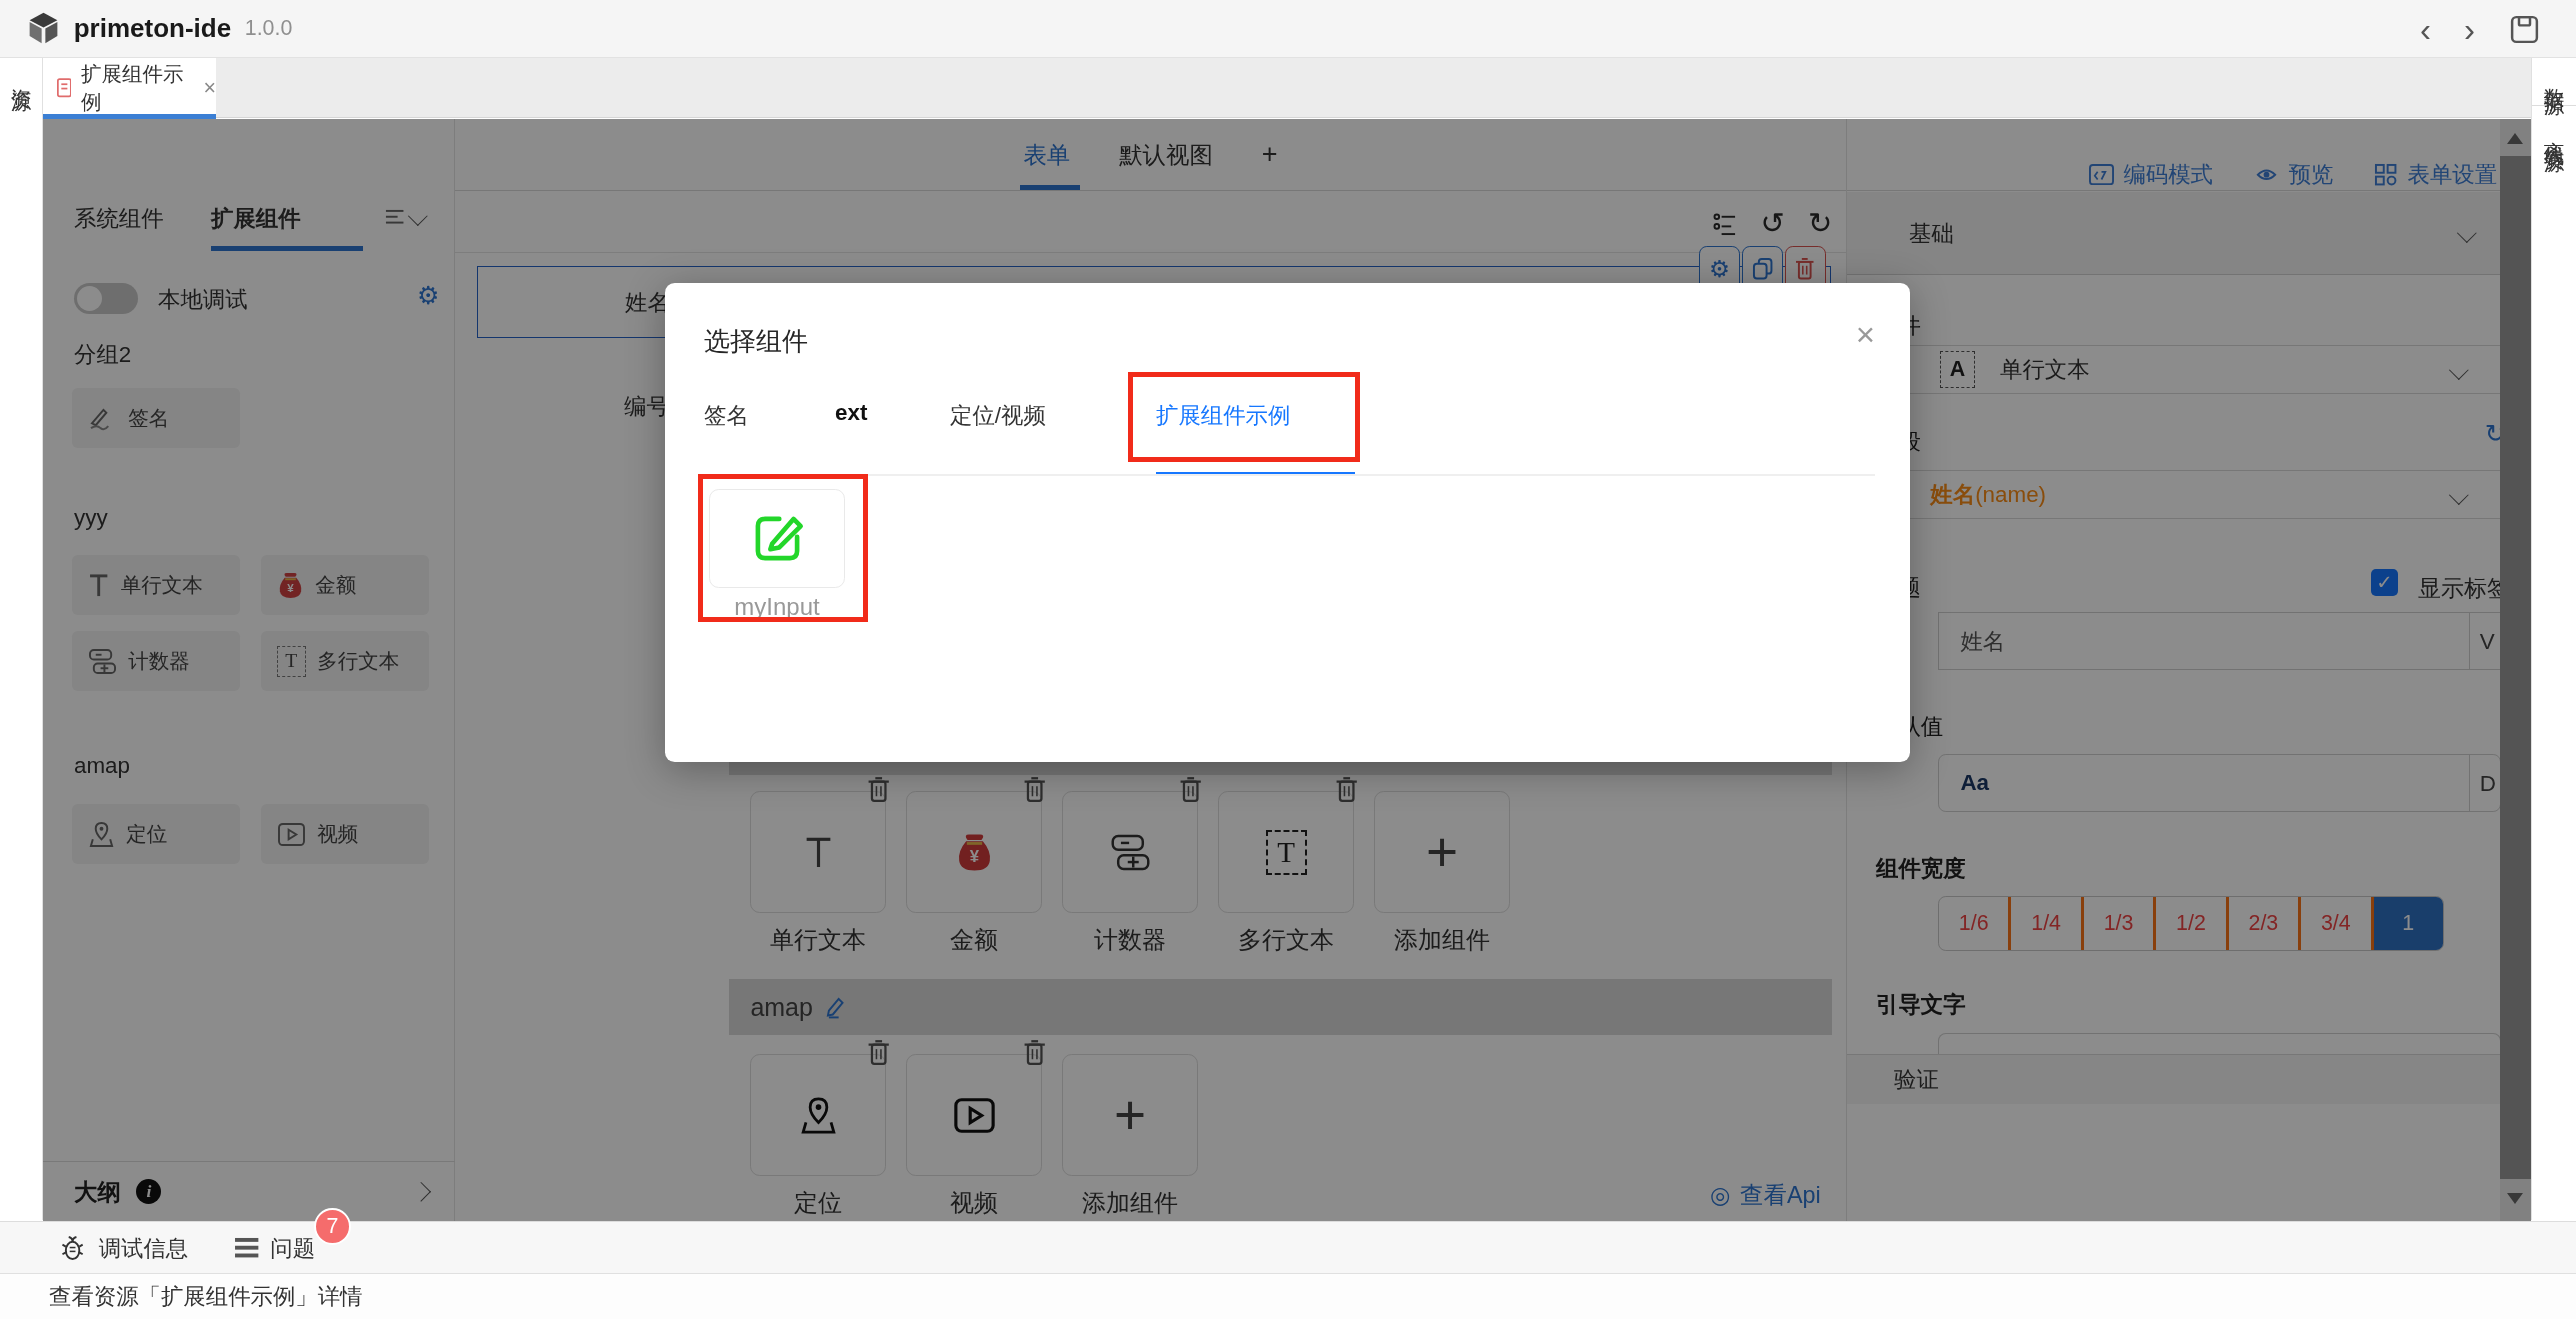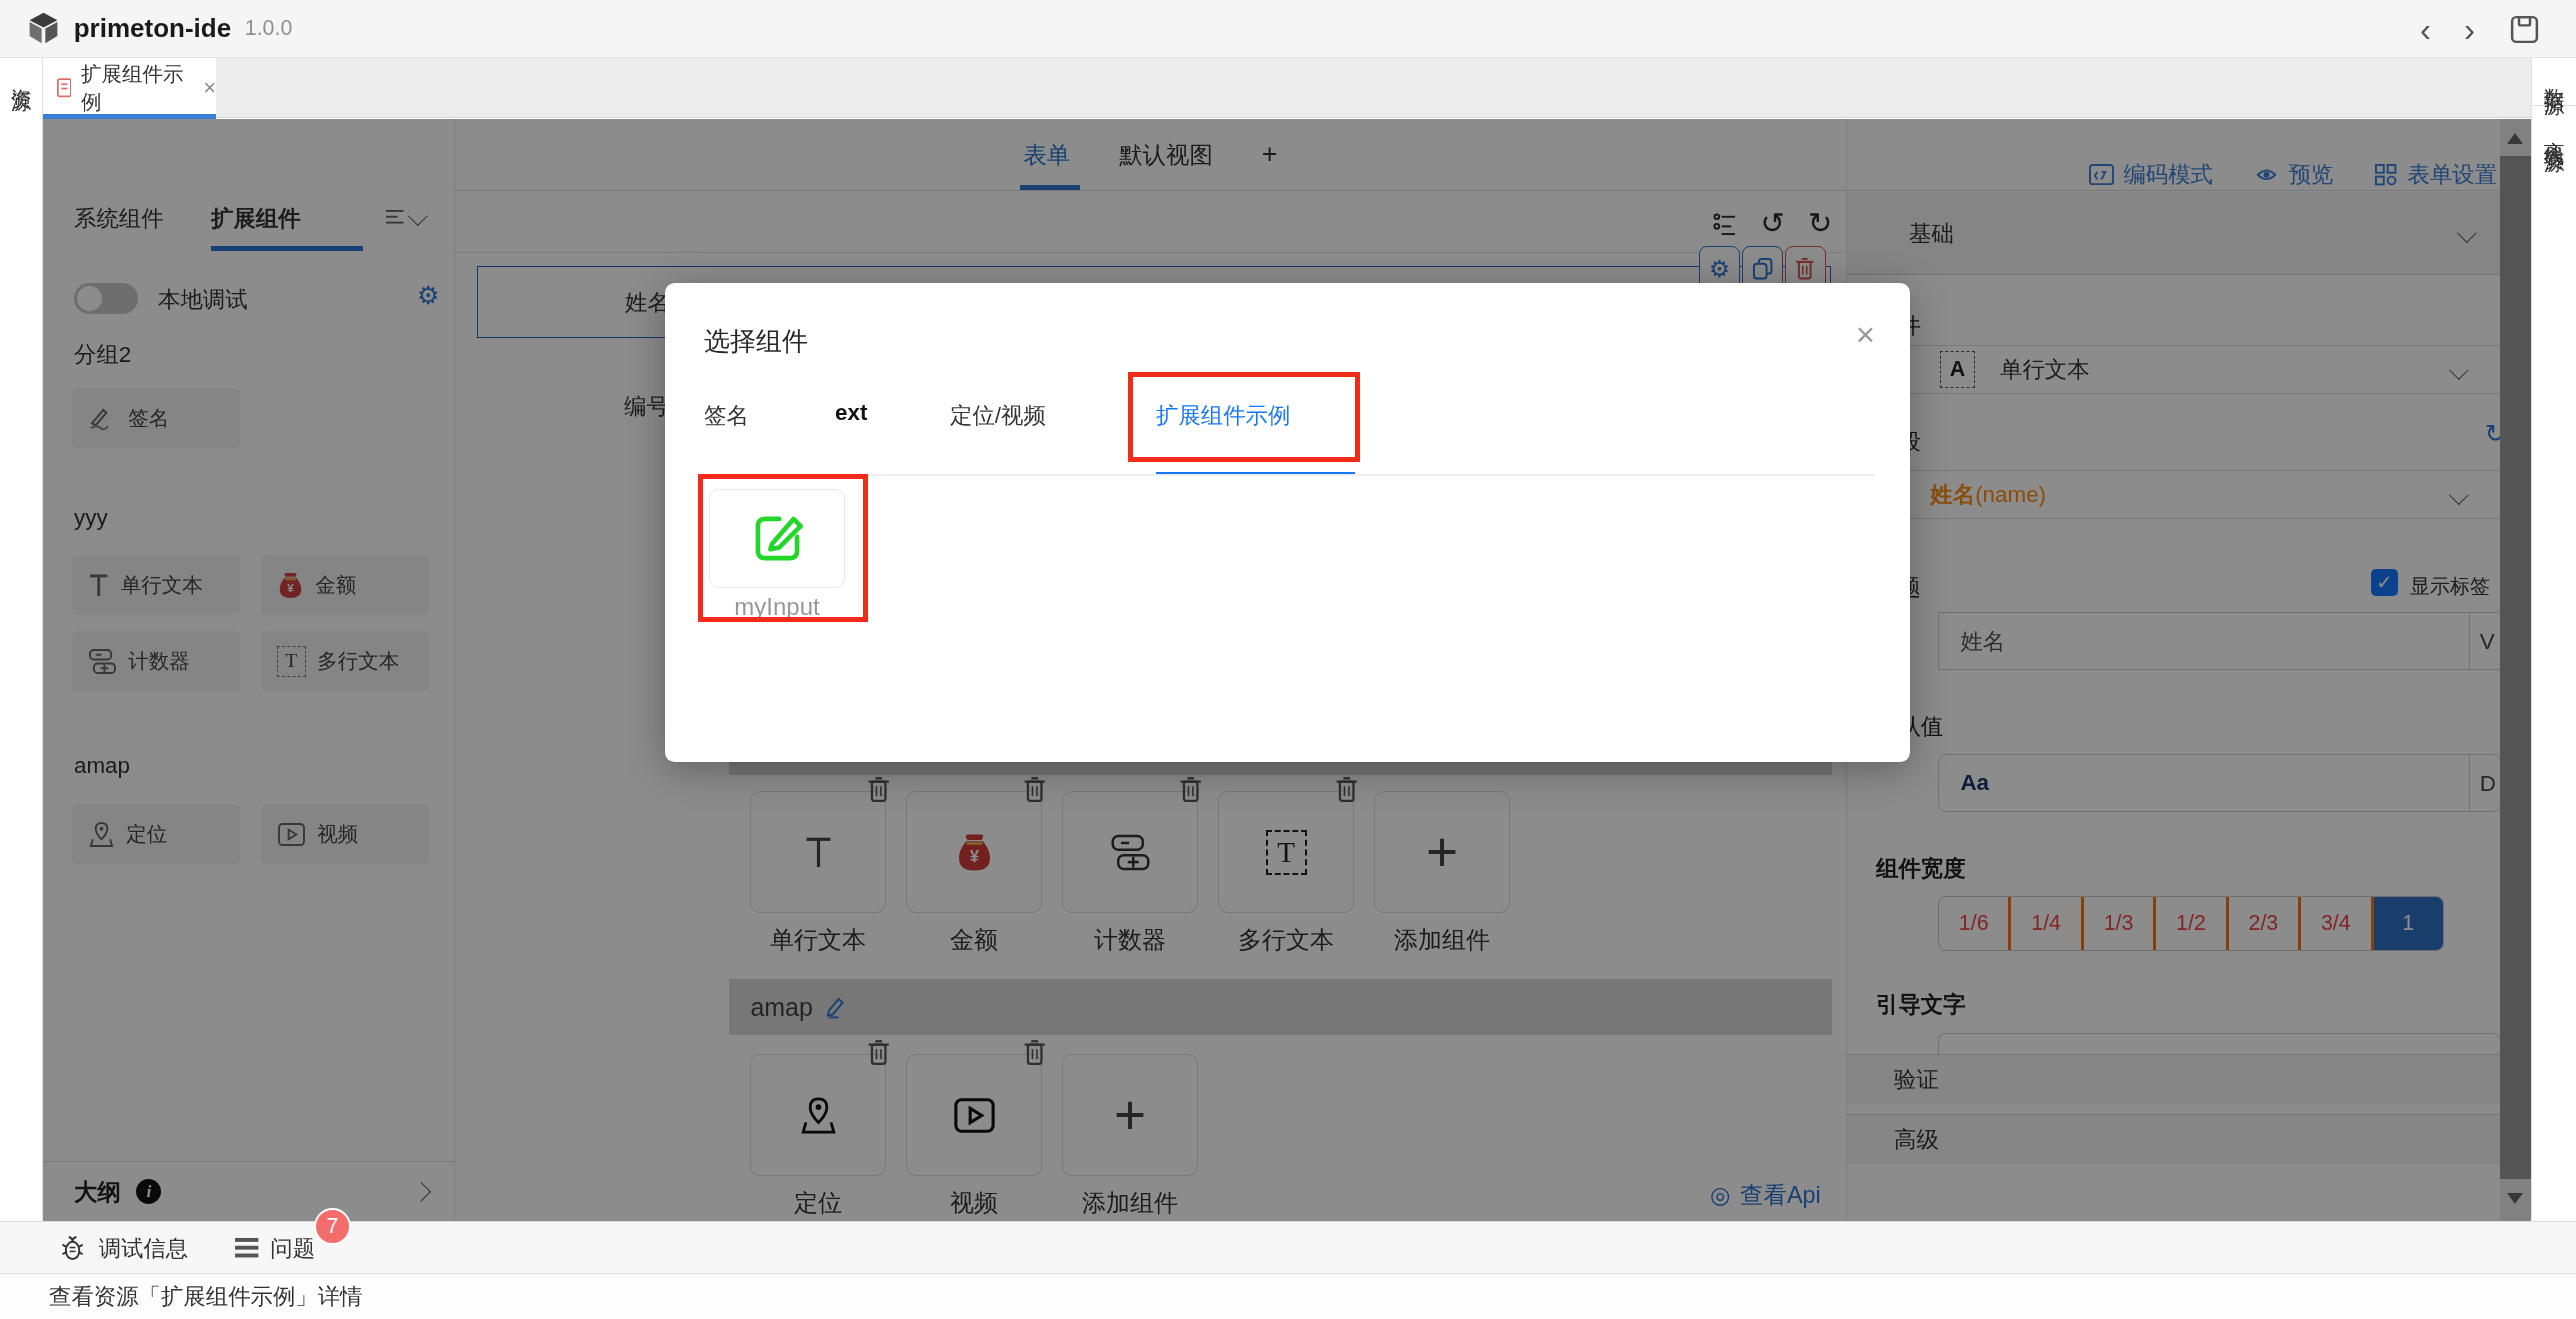--- a/index.html
+++ b/index.html
@@ -122,21 +122,21 @@
                  display:flex; align-items:center; }
   .dash-a { width:35px; height:37px; border:1.9px dashed #555; margin-left:93px; font-size:21.4px;
             font-weight:bold; color:#222; text-align:center; line-height:35px; }
   .aa-navy { font-size:21.4px; font-weight:bold; color:#1a3866; margin-left:31px; }
   .insp-selrow .val { font-size:22.4px; color:#333; margin-left:25px; }
   .val-orange { color:#fa8c16; font-weight:bold; }
   .val-orange-code { color:#fa8c16; font-weight:normal; }
   .insp-selrow .chev { position:absolute; right:35px; }
   .checkbox { position:absolute; width:27px; height:27px; background:#1677ff; border-radius:4.9px;
               color:#fff; font-size:19.5px; text-align:center; line-height:27px; }
-  .cb-label { position:absolute; font-size:20px; color:#333; white-space:nowrap; }
+  .cb-label { position:absolute; font-size:23px; color:#333; white-space:nowrap;margin-left:8px; }
   .insp-input { position:absolute; left:91px; width:563px; height:58px; background:#fff;
                 border:1px solid #cfcfcf; display:flex; align-items:center; }
   .insp-input.rounded { border-radius:7.8px; }
   .insp-input .txt { font-size:22.4px; color:#555; margin-left:21.4px; }
   .insp-input .suffix { position:absolute; left:530px; top:0; width:33px; height:57px;
                         border-left:1px solid #cfcfcf; font-size:22.4px; color:#444;
                         display:flex; align-items:center; padding-left:9.7px; }
   .segmented { position:absolute; left:91px; width:506px; height:55px; display:flex;
                border:1px solid #c9c9c9; border-radius:7.8px; }
   .seg-cell { flex:1; font-size:21.4px; color:#ef4444; display:flex; align-items:center;
@@ -552,23 +552,20 @@
       <span class="seg-cell">3/4</span>
       <span class="seg-cell">1</span>
     </div>
 
     <span class="insp-label bold" style="top:870px">引导文字</span>
     <div class="guide-input" style="top:914px"></div>
 
     <div class="insp-section" style="top:935px">
       <span>验证</span>
     </div>
-    <div class="insp-section" style="top:995px">
-      <span>高级</span>
-    </div>
   </div>
 
   <div class="vscrollbar">
     <div class="sb-arrow sb-up"></div>
     <div class="sb-thumb"></div>
     <div class="sb-arrow sb-down"></div>
   </div>
 
   <div class="dim-overlay"></div>
 

